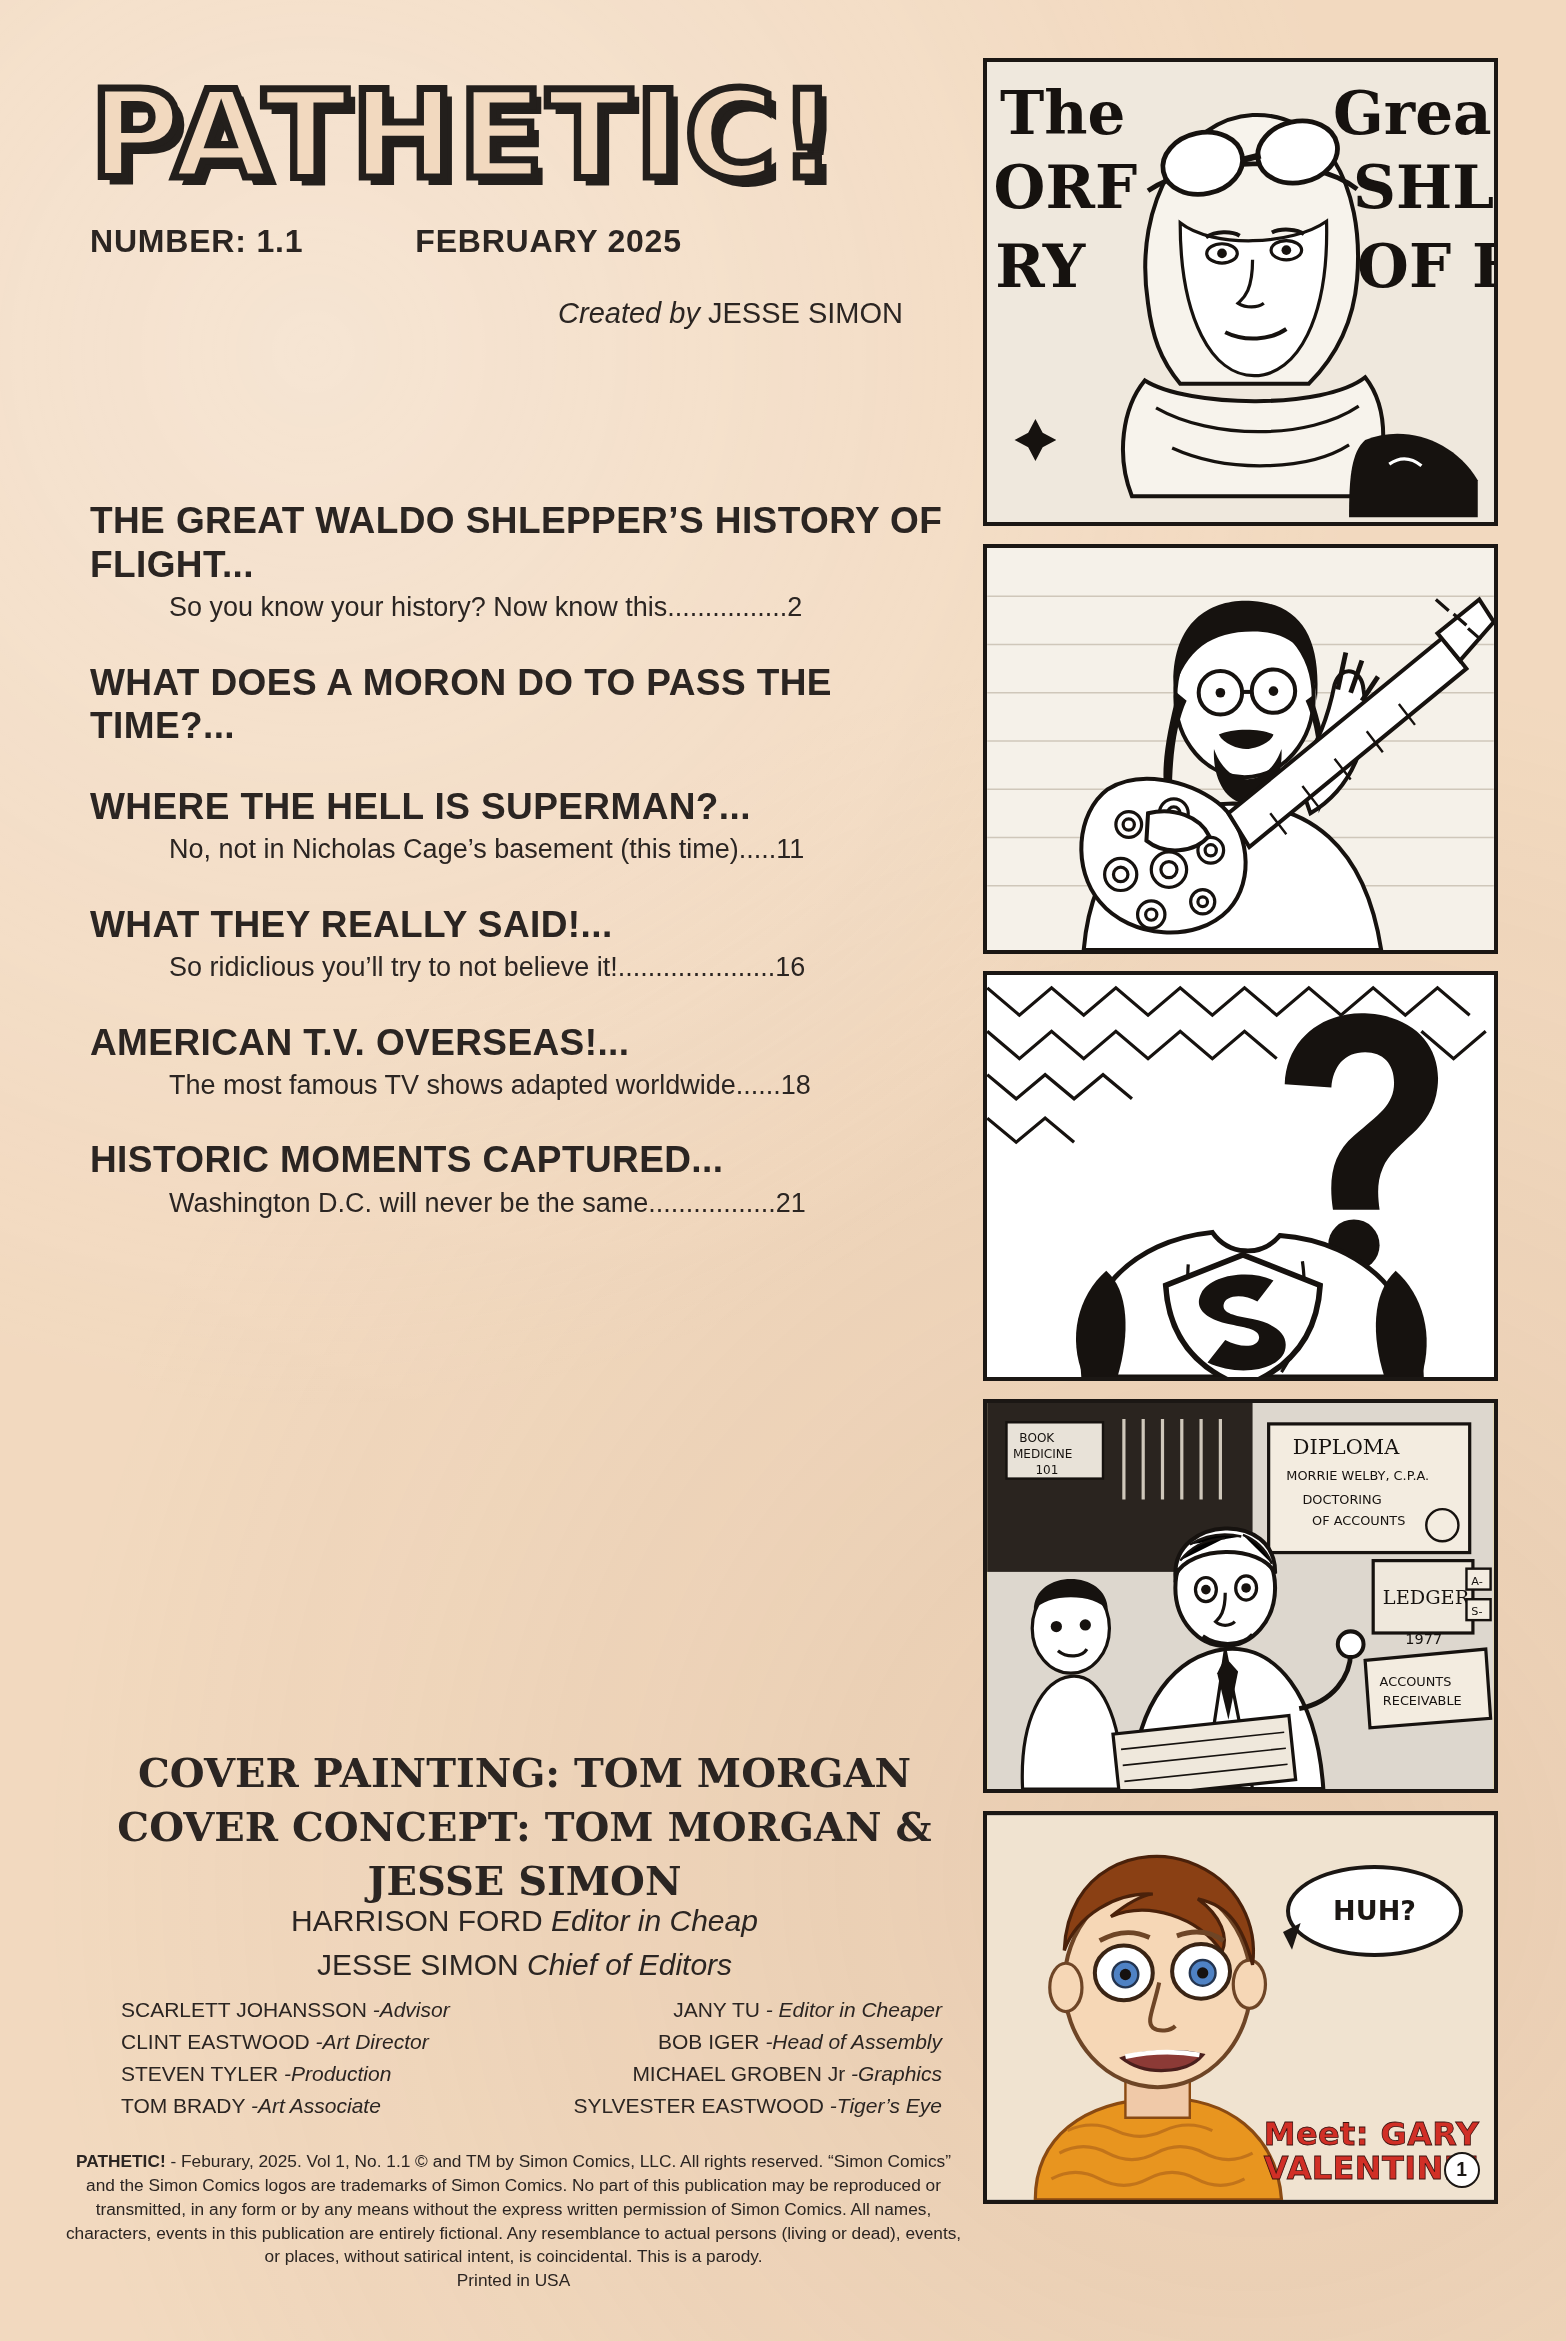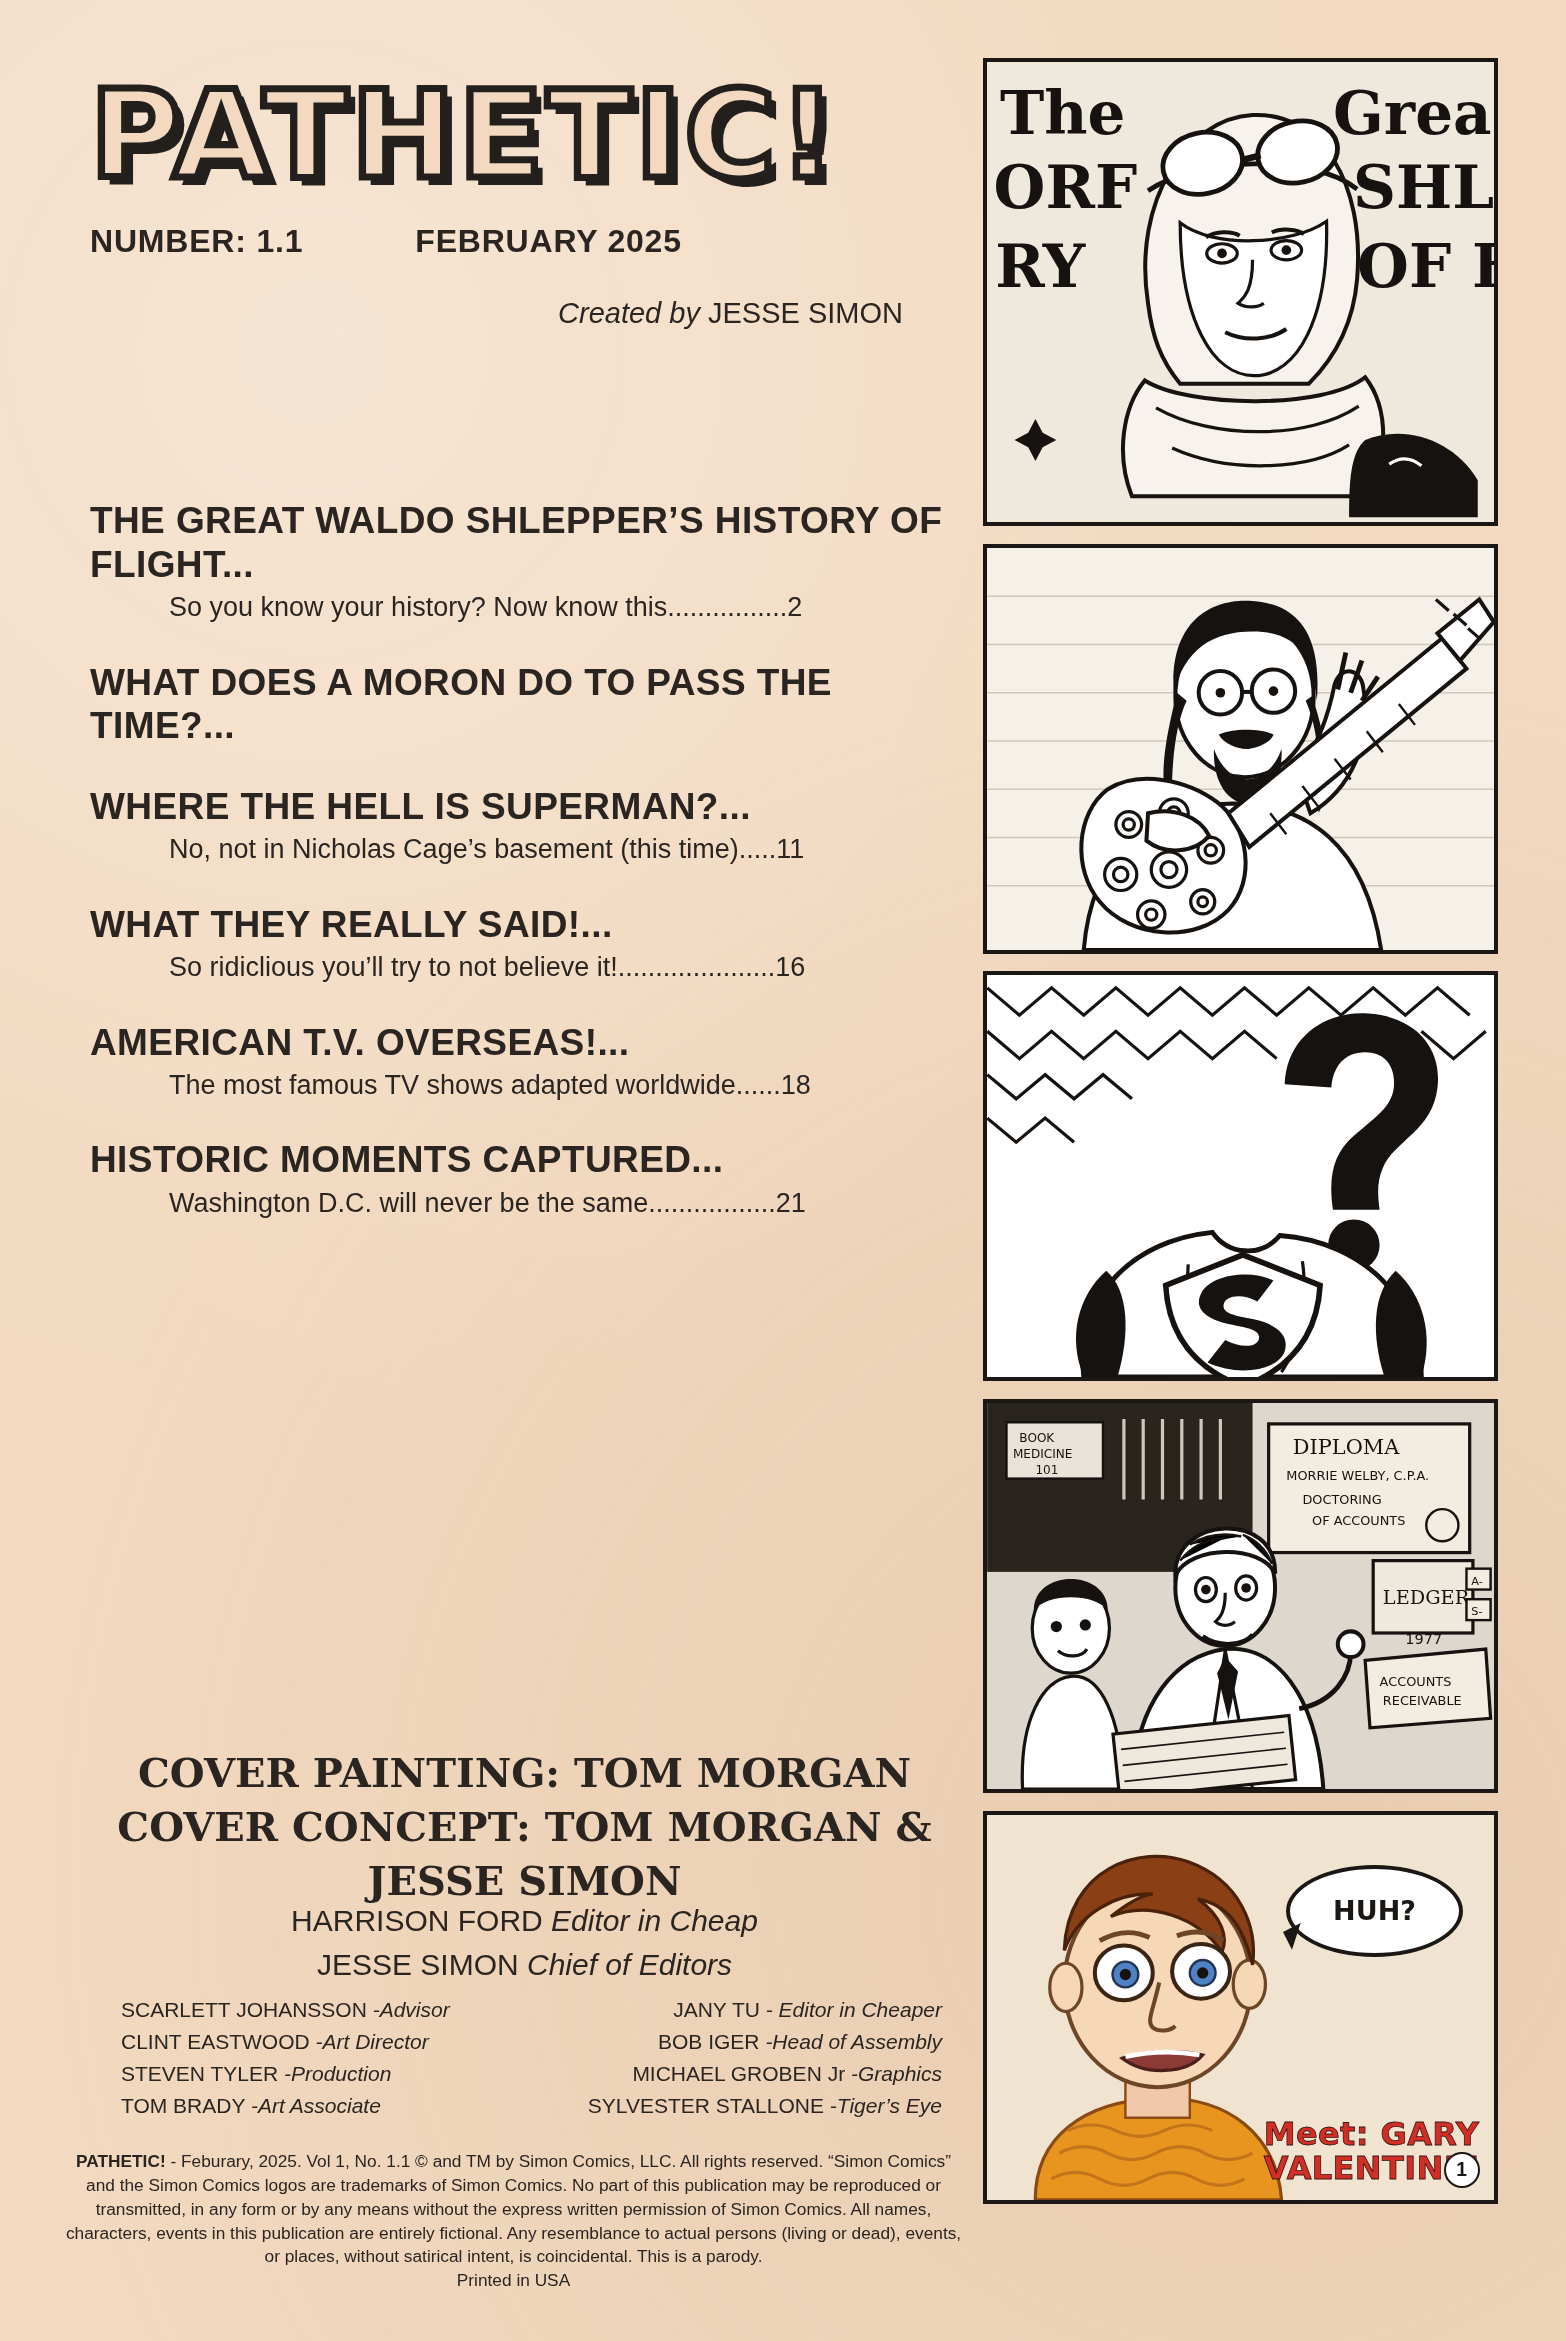--- a/index.html
+++ b/index.html
@@ -167,21 +167,21 @@
   
   .p2 { height: 402px; background: #f4f1ea; }
 
   
   .p3 { height: 402px; background: #ffffff; }
 
   
   .p4 { height: 386px; background: #fde047; }
 
   
-  .p5 { height: 385px; background: #e5e5e5; }
+  .p5 { height: 385px; background: #0f172a; }
   .p5 .meet {
     position: absolute;
     right: 13px;
     bottom: 14.5px;
     font-family: "DejaVu Sans", sans-serif;
     font-weight: 700;
     font-size: 32px;
     line-height: 1.05;
     color: #d12f26;
     -webkit-text-stroke: 0.8px #3a120f;
@@ -314,21 +314,21 @@
       <span>STEVEN TYLER </span><span class="role">-Production</span>
     </div>
     <div class="col-right">
       <span>MICHAEL GROBEN Jr </span><span class="role">-Graphics</span>
     </div>
 
     <div class="col-left">
       <span>TOM BRADY </span><span class="role">-Art Associate</span>
     </div>
     <div class="col-right">
-      <span>SYLVESTER STALLONE </span><span class="role">-Tiger’s Eye</span>
+      <span>SYLVESTER EASTWOOD </span><span class="role">-Tiger’s Eye</span>
     </div>
   </div>
 
   <div class="legal">
     <b>PATHETIC!</b><span> - Feburary, 2025. Vol 1, No. 1.1 © and TM by Simon Comics, LLC. All rights reserved. “Simon Comics” and the Simon Comics logos are trademarks of Simon Comics. No part of this publication may be reproduced or transmitted, in any form or by any means without the express written permission of Simon Comics. All names, characters, events in this publication are entirely fictional. Any resemblance to actual persons (living or dead), events, or places, without satirical intent, is coincidental. This is a parody.</span>
     <div>Printed in USA</div>
   </div>
 
   <div class="panels">
 

